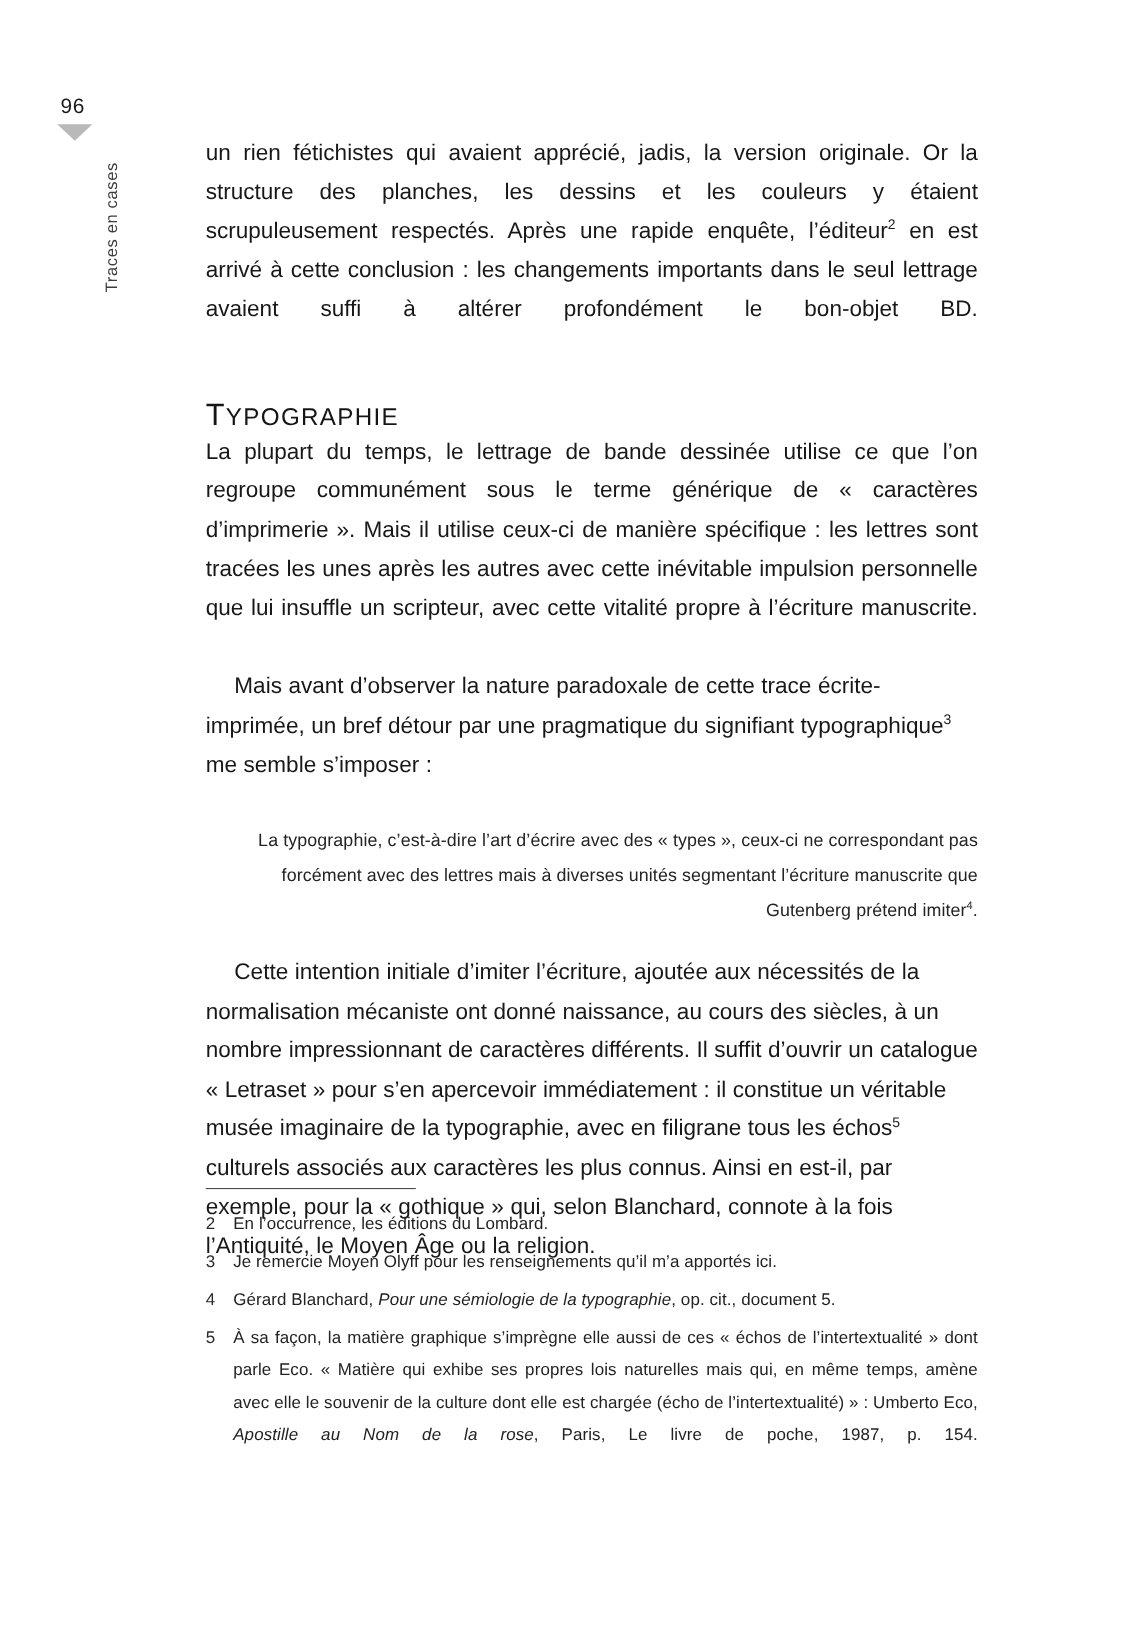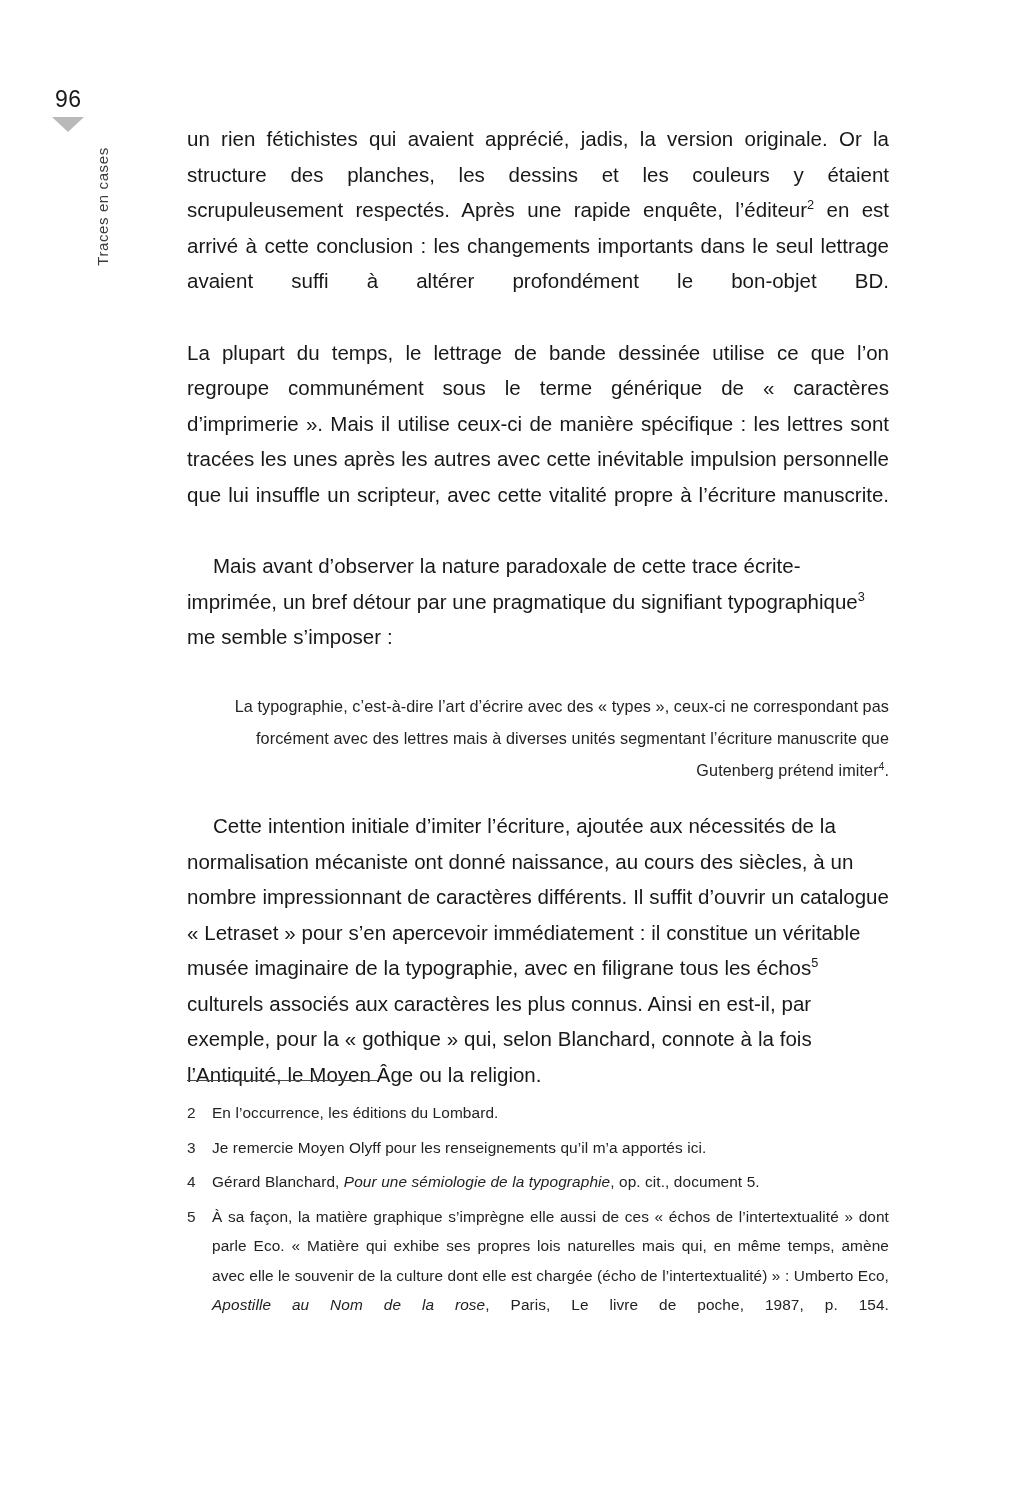--- a/index.html
+++ b/index.html
@@ -18,21 +18,21 @@
   }
 
   
   .folio-block {
     position: absolute;
     left: 52px;
     top: 88px;
     width: 46px;
   }
   .folio-number {
-    font-size: 23px;
+    font-size: 19px;
     letter-spacing: 0.5px;
     color: #1a1a1a;
     text-align: left;
     line-height: 1;
     padding-left: 3px;
   }
   .folio-marker {
     width: 0;
     height: 0;
     border-left: 16px solid transparent;
@@ -169,20 +169,21 @@
   <div class="folio-block">
     <div class="folio-number">96</div>
     <div class="folio-marker"></div>
     <div class="running-head">Traces en cases</div>
   </div>
 
   <div class="column">
 
     <p class="body"><span>un rien fétichistes qui avaient apprécié, jadis, la version originale. Or la structure des planches, les dessins et les couleurs y étaient scrupuleusement respectés. Après une rapide enquête, l’éditeur</span><sup>2</sup><span> en est arrivé à cette conclusion : les changements importants dans le seul lettrage avaient suffi à altérer profondément le bon-objet BD.</span></p>
 
+    <h2 class="section-title"><span class="initial">T</span><span class="rest">YPOGRAPHIE</span></h2>
 
     <p class="body">La plupart du temps, le lettrage de bande dessinée utilise ce que l’on regroupe communément sous le terme générique de « caractères d’imprimerie ». Mais il utilise ceux-ci de manière spécifique : les lettres sont tracées les unes après les autres avec cette inévitable impulsion personnelle que lui insuffle un scripteur, avec cette vitalité propre à l’écriture manuscrite.</p>
 
     <p class="body indent nojust"><span>Mais avant d’observer la nature paradoxale de cette trace écrite-imprimée, un bref détour par une pragmatique du signifiant typographique</span><sup>3</sup><span> me semble s’imposer :</span></p>
 
     <blockquote class="quote nojust"><span>La typographie, c’est-à-dire l’art d’écrire avec des « types », ceux-ci ne correspondant pas forcément avec des lettres mais à diverses unités segmentant l’écriture manuscrite que Gutenberg prétend imiter</span><sup>4</sup><span>.</span></blockquote>
 
     <div class="spacer-after-quote"></div>
 
     <p class="body indent nojust"><span>Cette intention initiale d’imiter l’écriture, ajoutée aux nécessités de la normalisation mécaniste ont donné naissance, au cours des siècles, à un nombre impressionnant de caractères différents. Il suffit d’ouvrir un catalogue « Letraset » pour s’en apercevoir immédiatement : il constitue un véritable musée imaginaire de la typographie, avec en filigrane tous les échos</span><sup>5</sup><span> culturels associés aux caractères les plus connus. Ainsi en est-il, par exemple, pour la « gothique » qui, selon Blanchard, connote à la fois l’Antiquité, le Moyen Âge ou la religion.</span></p>

